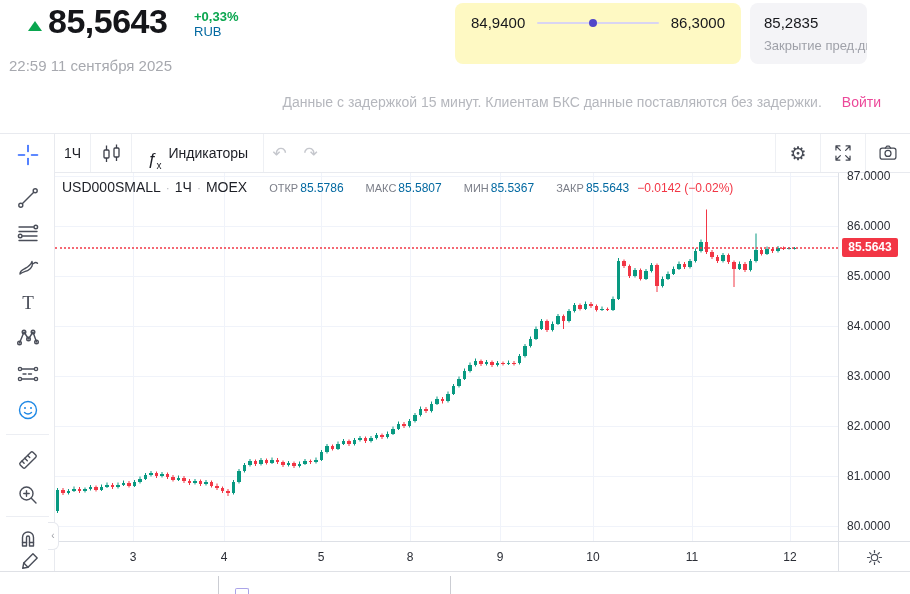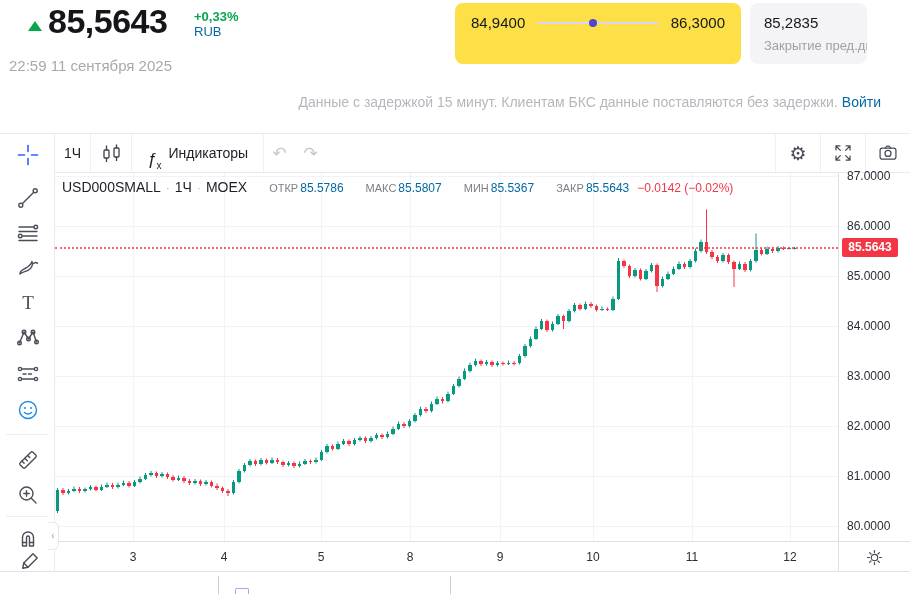--- a/index.html
+++ b/index.html
@@ -12,34 +12,34 @@
     border-left:7px solid transparent; border-right:7px solid transparent;
     border-bottom:10px solid #0aa64f; }
   .big-price { position:absolute; left:48px; top:2px; font-size:34px; font-weight:700;
     letter-spacing:-0.5px; color:#15161a; }
   .pcol { position:absolute; left:194px; top:9px; line-height:15px; font-size:13px; }
   .pcol .chg { display:block; color:#0aa64f; font-weight:700; }
   .pcol .cur { display:block; color:#0369a1; }
   .ts { position:absolute; left:9px; top:57px; font-size:15px; color:#a7a9af; }
 
   .range-card { position:absolute; left:455px; top:3px; width:286px; height:61px;
-    background:#fde047; border-radius:8px; padding:11px 16px 0 16px; }
+    background:#fef9c3; border-radius:8px; padding:11px 16px 0 16px; }
   .range-card .row1 { display:flex; align-items:center; font-size:15px; color:#17181c; }
   .slider { flex:1; height:2px; background:#d9d5f2; margin:0 12px; position:relative; border-radius:1px; }
   .slider .dot { position:absolute; top:-3px; width:8px; height:8px; border-radius:50%;
     background:#5147c9; transform:translateX(-50%); }
   .range-card .cap { margin-top:7px; font-size:13px; color:#7b72c9; }
 
   .close-card { position:absolute; left:750px; top:3px; width:117px; height:61px;
     background:#f4f4f7; border-radius:8px; padding:11px 0 0 14px; overflow:hidden; }
   .close-card .val { font-size:15px; color:#17181c; }
   .close-card .cap { margin-top:7px; font-size:13px; color:#9fa1a9; white-space:nowrap; }
 
   .notice { position:absolute; right:29px; top:94px; font-size:14px; color:#b5b7bd; white-space:nowrap; }
-  .notice a { color:#0369a1; text-decoration:none; margin-left:4px; cursor:pointer; }
+  .notice a { color:#ec4899; text-decoration:none; margin-left:20px; cursor:pointer; }
 
   
   .chart-widget { position:absolute; left:0; top:133px; width:910px; height:439px;
     border-top:1px solid #e8eaef; border-bottom:1px solid #dfe1e6; overflow:hidden; }
 
   .tw-sidebar { position:absolute; left:0; top:0; width:55px; height:439px;
     border-right:1px solid #e8eaef; background:#fff; z-index:5; }
   .tool { position:absolute; left:14px; width:28px; height:28px; background:none; border:none;
     cursor:pointer; padding:1px; }
   .tool svg { width:26px; height:26px; stroke:#4a4e59; fill:none; stroke-width:1.4;

